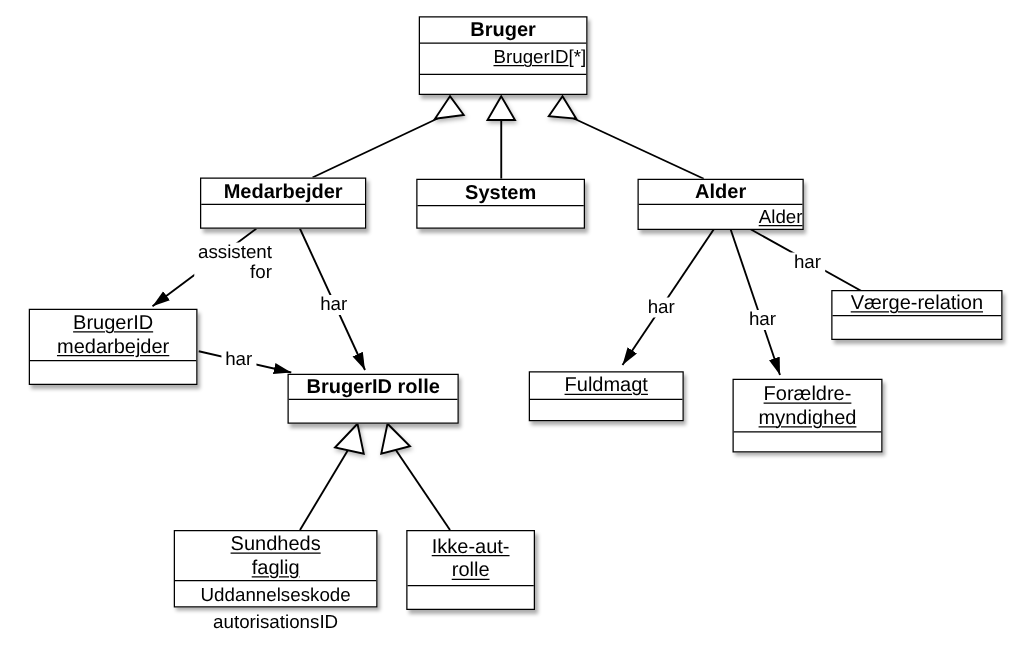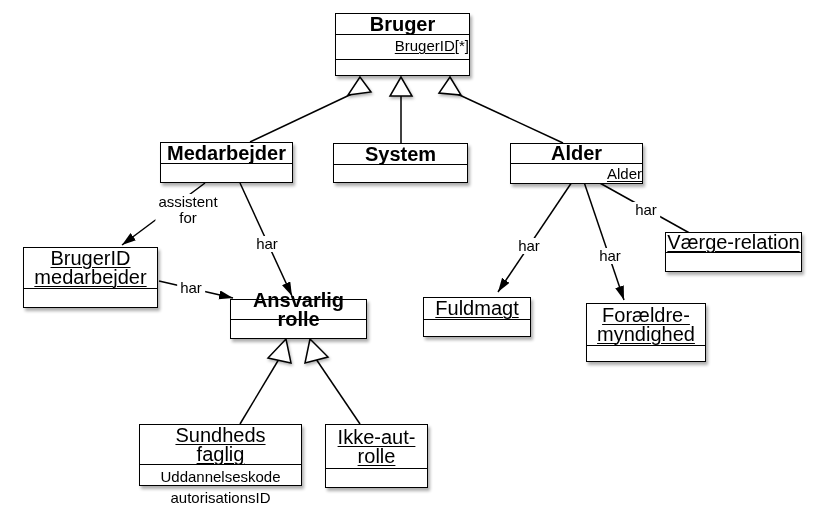--- a/index.html
+++ b/index.html
@@ -8,35 +8,35 @@
     font-family:"Liberation Sans","DejaVu Sans",sans-serif;color:#000;
   }
   .edges{position:absolute;left:0;top:0;}
   .tri{filter:drop-shadow(1px 2px 1.5px rgba(0,0,0,0.30));}
   .box{
     position:absolute;background:#fff;border:1.6px solid #000;
     box-shadow:2px 3px 3px rgba(0,0,0,0.32);
     display:flex;flex-direction:column;box-sizing:border-box;
   }
   .title{
-    font-weight:bold;font-size:20px;text-align:center;
+    font-weight:bold;font-size:16px;text-align:center;
     border-bottom:1.5px solid #000;display:flex;flex-direction:column;
     justify-content:center;line-height:19px;flex:0 0 auto;
   }
   .title.obj{font-weight:normal;}
   .u{text-decoration:underline;text-underline-offset:2px;text-decoration-thickness:1.3px;}
   .comp{flex:1 1 auto;font-size:15px;line-height:19px;}
   .comp.mid{flex:0 0 auto;border-bottom:1.5px solid #000;}
   .attrs-left{padding:2px 0 2px 4px;text-align:right;}
   .attrs-center{padding:3px 2px;text-align:center;}
   .edge-label{
     position:absolute;font-size:15px;line-height:16px;background:#fff;
     padding:0 3px;transform:translateX(-50%);text-align:center;white-space:nowrap;
   }
-  .edge-label span{display:block;}
+  .edge-label span{display:block;text-align:right;}
 </style>
 </head>
 <body>
 
 <div class="canvas">
 
   <svg class="edges" width="818" height="532">
     <defs>
       <marker id="arrow" markerUnits="userSpaceOnUse" markerWidth="16" markerHeight="11" refX="14" refY="4.5" orient="auto">
         <path d="M0,0 L14,4.5 L0,9 Z" fill="#000"></path>
@@ -96,26 +96,26 @@
   <div class="box" style="left:23px;top:247px;width:135px;height:61px">
     <div class="title obj" style="height:40px">
       <span class="u">BrugerID</span>
       <span class="u">medarbejder</span>
     </div>
     <div class="comp"></div>
   </div>
 
   <div class="box" style="left:230px;top:299px;width:137px;height:40px">
     <div class="title" style="height:19px">
-      <span>Ansvarlig rolle</span>
+      <span>BrugerID rolle</span>
     </div>
     <div class="comp"></div>
   </div>
 
-  <div class="box" style="left:423px;top:297px;width:108px;height:40px">
+  <div class="box" style="left:423px;top:297px;width:124px;height:40px">
     <div class="title obj" style="height:21px">
       <span class="u">Fuldmagt</span>
     </div>
     <div class="comp"></div>
   </div>
 
   <div class="box" style="left:586px;top:303px;width:120px;height:59px">
     <div class="title obj" style="height:41px">
       <span class="u">Forældre-</span>
       <span class="u">myndighed</span>

